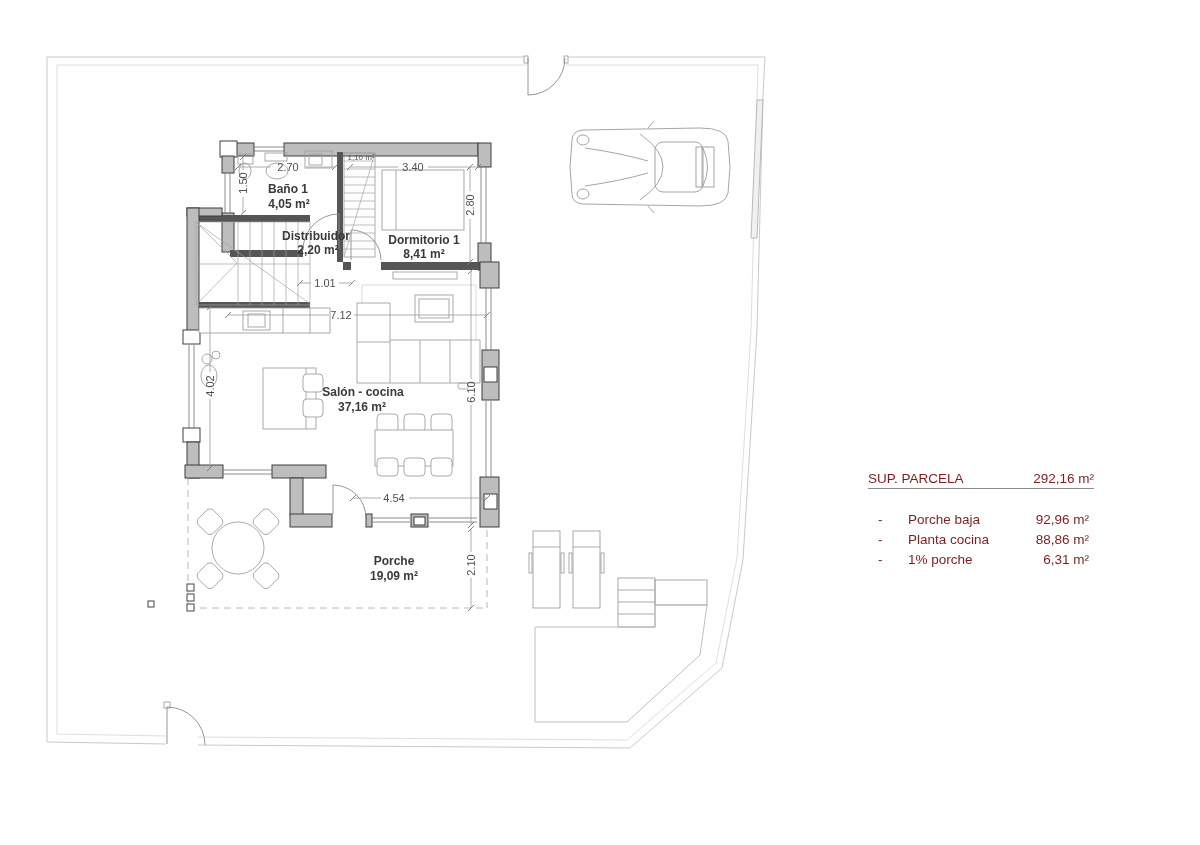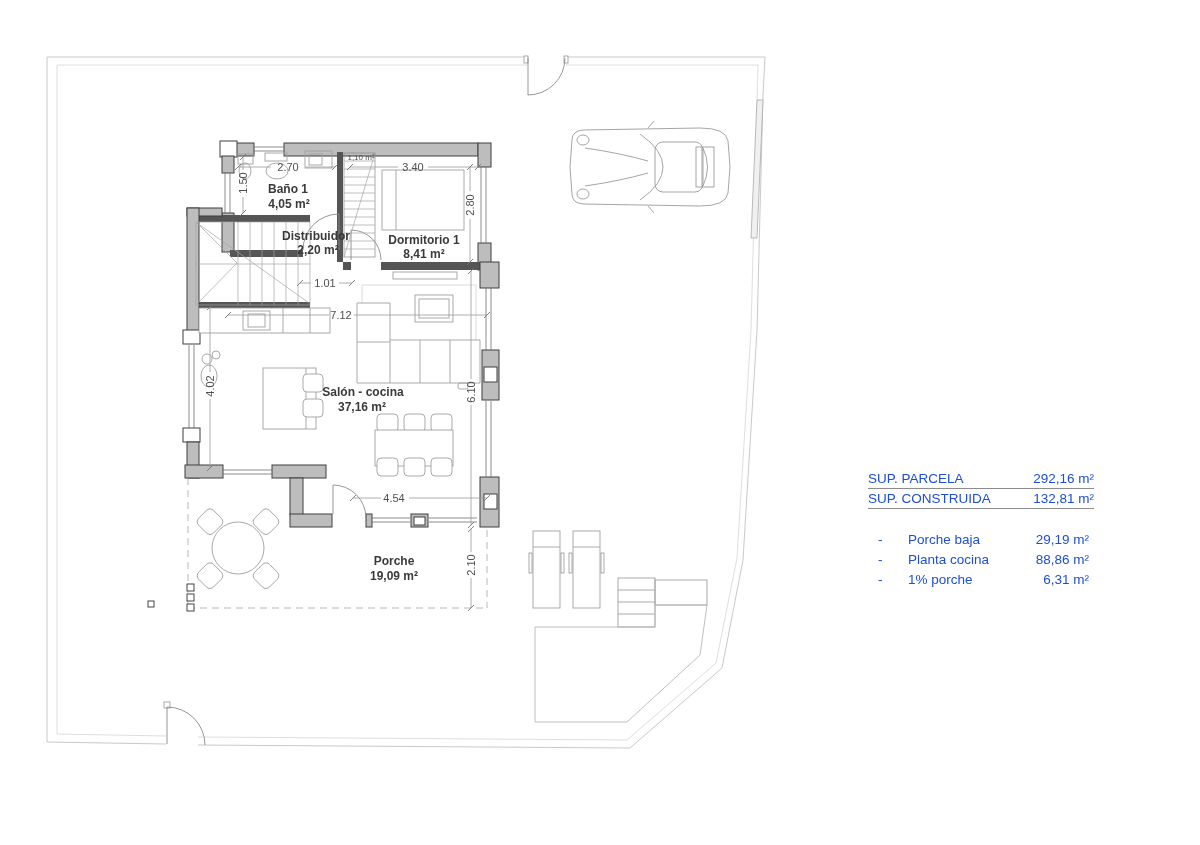--- a/index.html
+++ b/index.html
@@ -18,21 +18,21 @@
   .furno{fill:none;stroke:#a0a0a0;stroke-width:0.9;}
   .lite{fill:none;stroke:#c9c9c9;stroke-width:1;}
   .lite2{fill:none;stroke:#d6d6d6;stroke-width:0.8;}
   .glz{stroke:#6e6e6e;stroke-width:0.8;fill:none;}
   .dimline{stroke:#999999;stroke-width:0.8;fill:none;}
   .tick{stroke:#777777;stroke-width:0.9;}
   .dash{fill:none;stroke:#b0b0b0;stroke-width:0.9;stroke-dasharray:7 5;}
   .stair{fill:none;stroke:#a5a5a5;stroke-width:0.7;}
   .door{fill:none;stroke:#8b8b8b;stroke-width:0.9;}
   .car{fill:none;stroke:#9b9b9b;stroke-width:0.9;}
-  .summary{position:absolute;left:868px;top:469px;width:226px;color:#1d4ed8;
+  .summary{position:absolute;left:868px;top:469px;width:226px;color:#7f1d1d;
            font-size:13.5px;}
   .srow{display:flex;justify-content:space-between;line-height:19px;border-bottom:1px solid #8c8c8c;}
   .srow .val{text-align:right;}
   .sgap{height:21px;}
   .sitem{display:flex;line-height:20px;}
   .sitem .dashb{width:40px;text-indent:10px;}
   .sitem .ilabel{flex:1;}
   .sitem .ival{width:80px;text-align:right;margin-right:5px;}
 </style>
 </head>
@@ -348,29 +348,25 @@
     <text class="dim" x="394" y="502" text-anchor="middle">4.54</text>
     <text class="dim" x="471" y="569" text-anchor="middle" transform="rotate(-90 471 565)">2.10</text>
   </g>
 </svg>
 
 <div class="summary">
   <div class="srow">
     <span>SUP. PARCELA</span>
     <span class="val">292,16 m²</span>
   </div>
-  <div class="srow">
-    <span>SUP. CONSTRUIDA</span>
-    <span class="val">132,81 m²</span>
-  </div>
   <div class="sgap"></div>
   <div class="sitem">
     <span class="dashb">-</span>
     <span class="ilabel">Porche baja</span>
-    <span class="ival">29,19 m²</span>
+    <span class="ival">92,96 m²</span>
   </div>
   <div class="sitem">
     <span class="dashb">-</span>
     <span class="ilabel">Planta cocina</span>
     <span class="ival">88,86 m²</span>
   </div>
   <div class="sitem">
     <span class="dashb">-</span>
     <span class="ilabel">1% porche</span>
     <span class="ival">6,31 m²</span>

